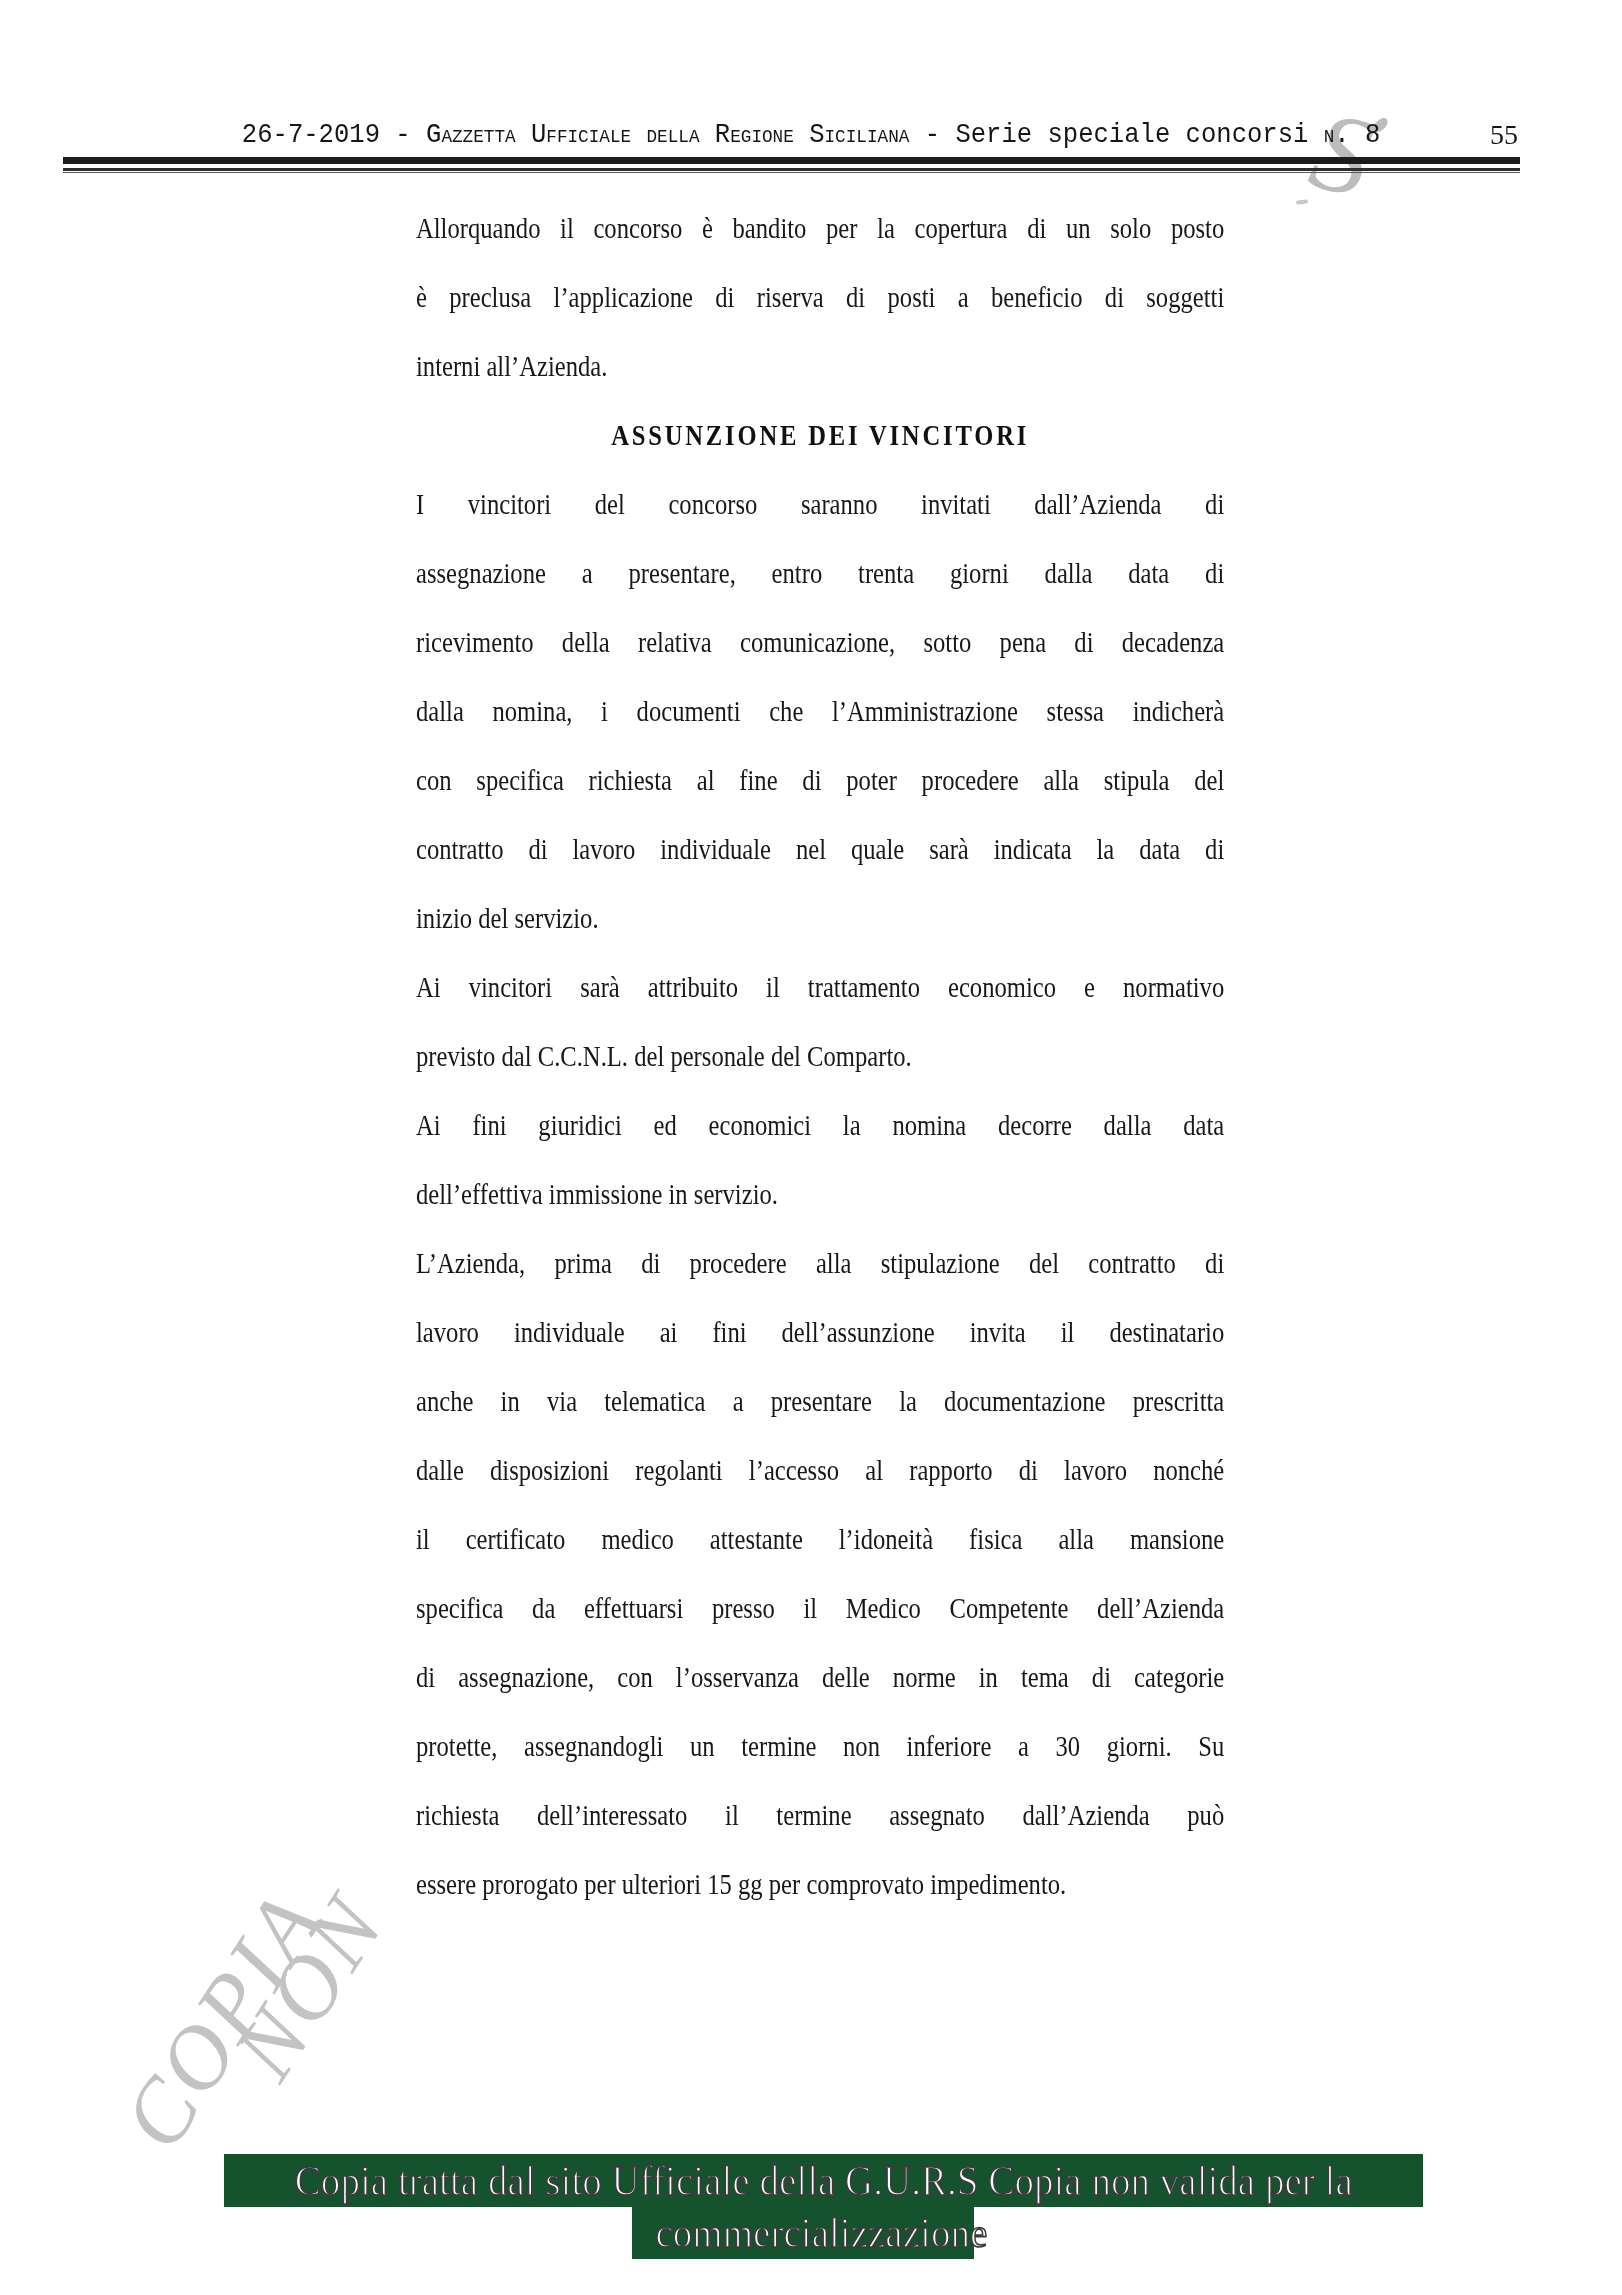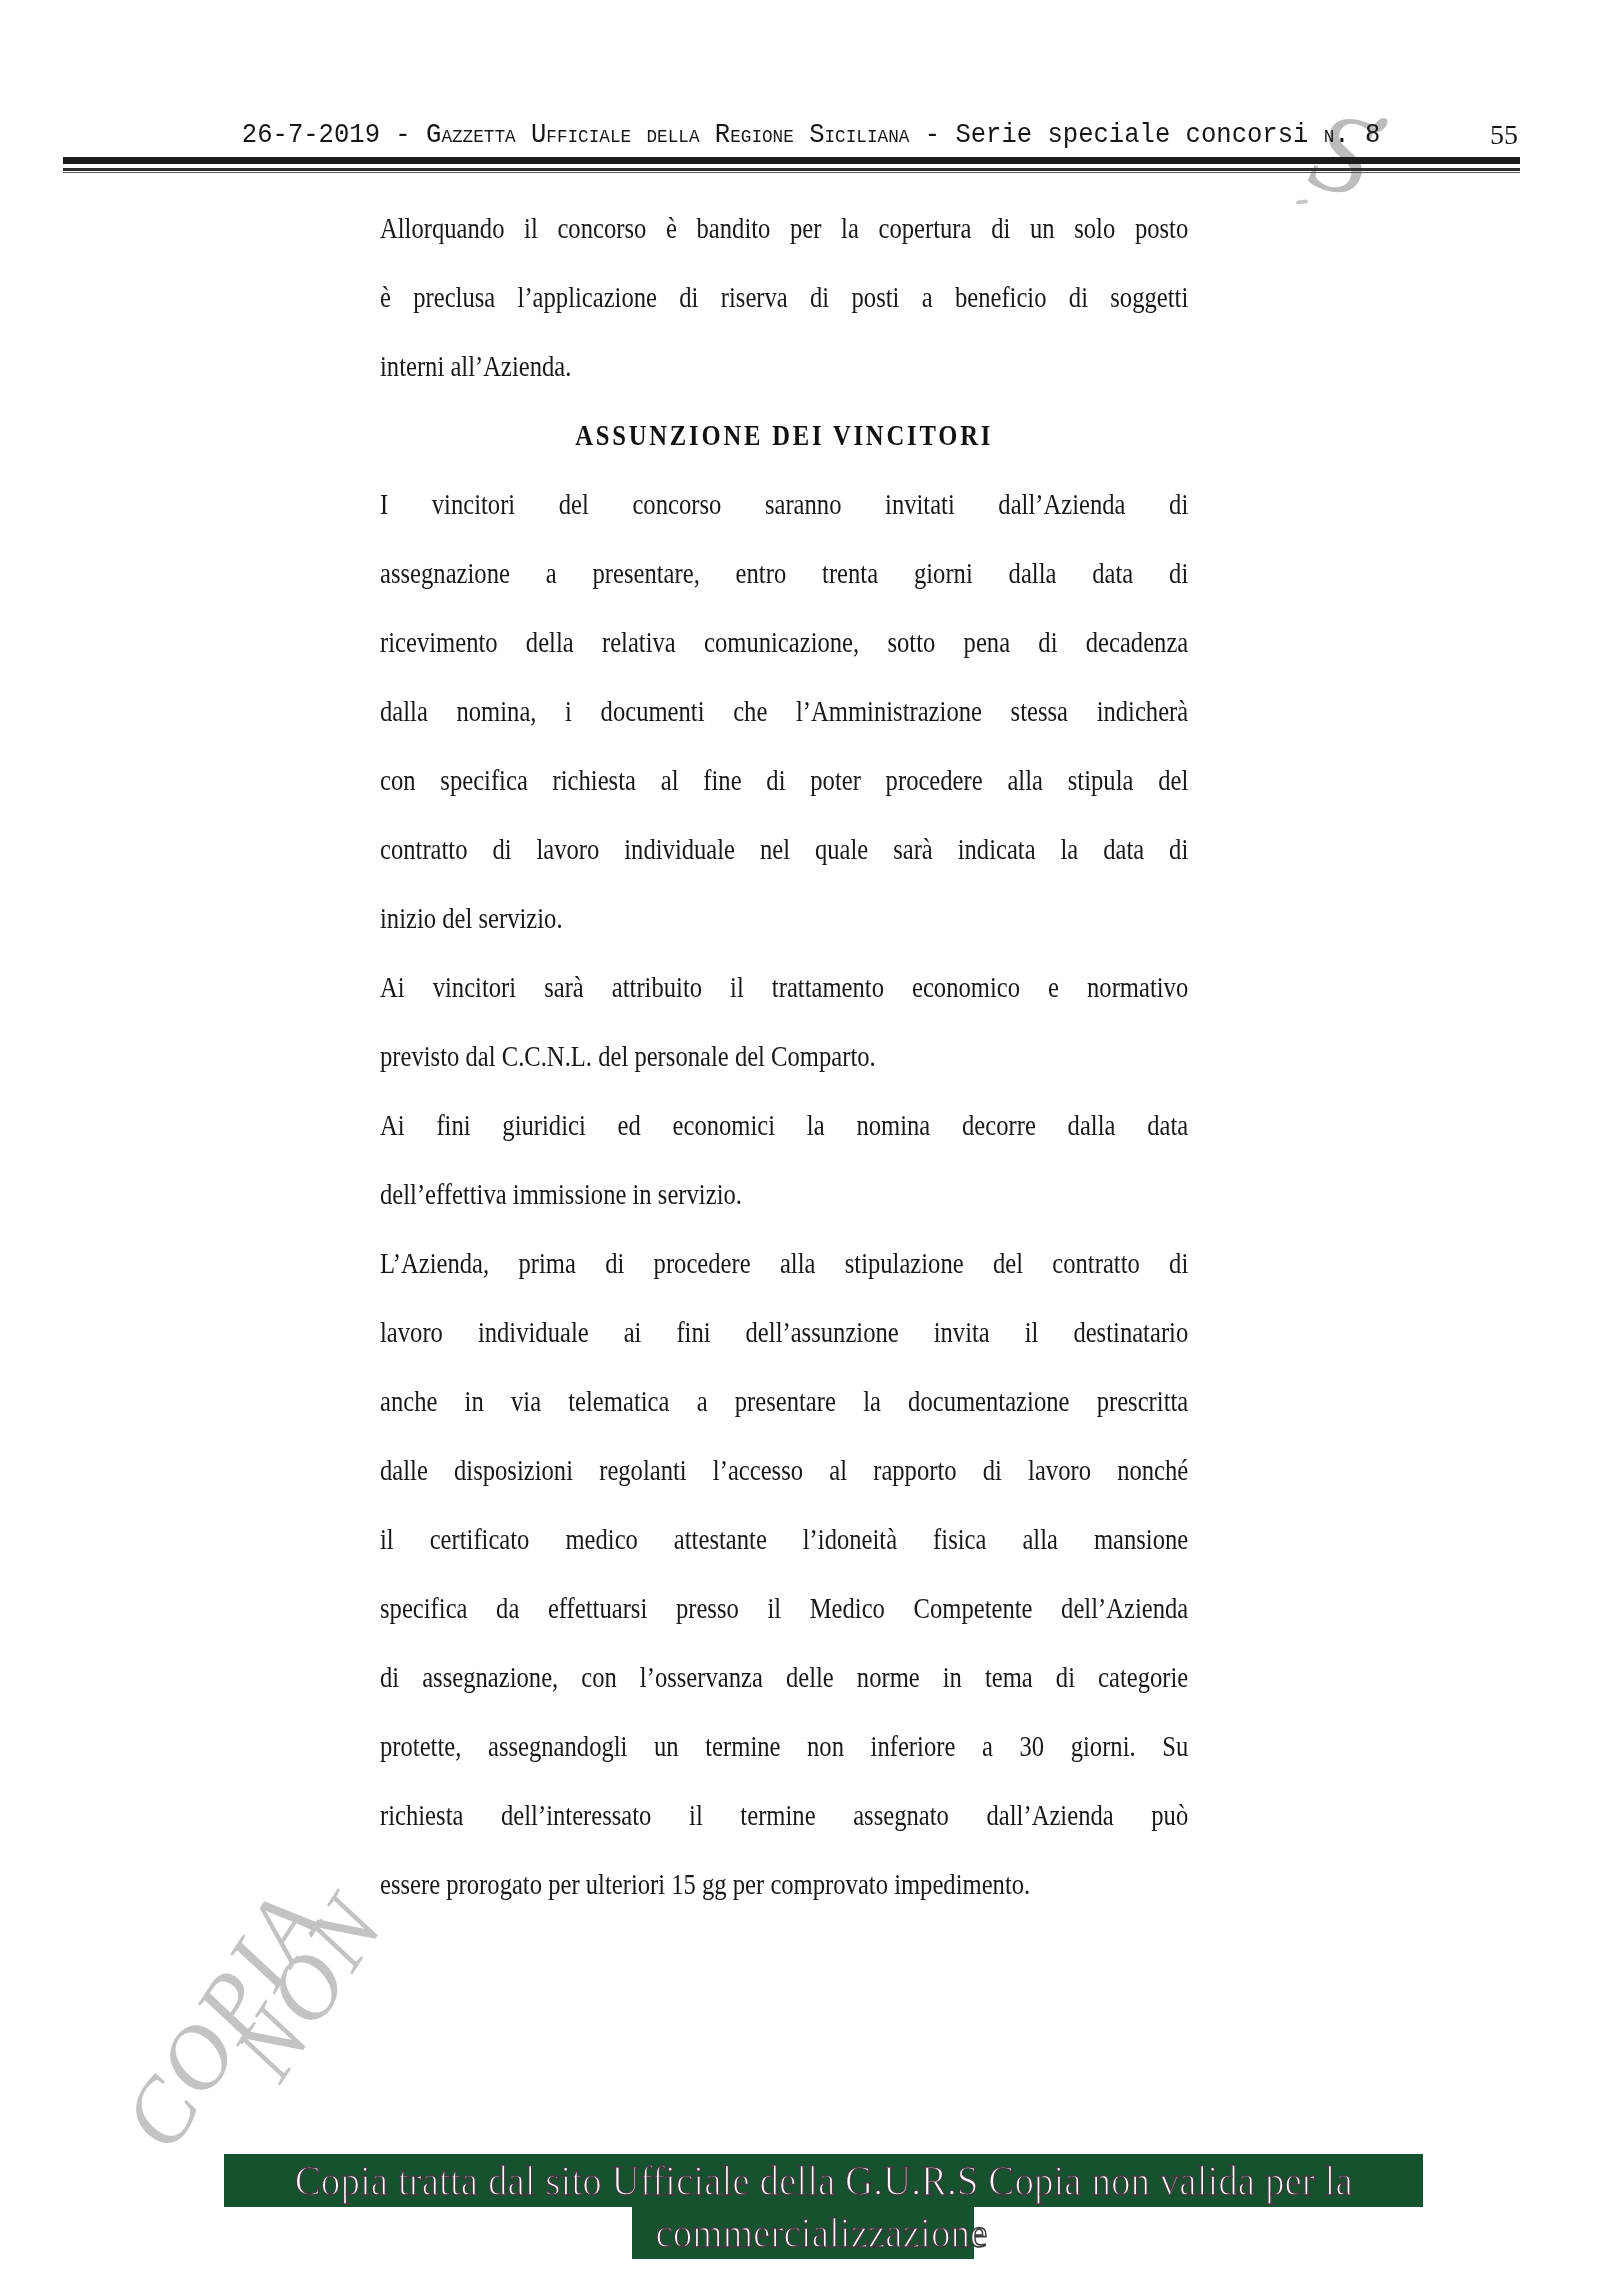--- a/index.html
+++ b/index.html
@@ -22,21 +22,21 @@
   .page-num{
     position:absolute;top:118px;right:105px;
     font-size:28px;line-height:33px;color:#161616;z-index:6;
   }
   
   .rule{position:absolute;left:63px;width:1457px;z-index:5;}
   .rule-thick{top:157px;height:7.2px;background:#1c1c1c;}
   .rule-thin1{top:168px;height:2.6px;background:#2e2e2e;}
   .rule-thin2{top:172px;height:1.3px;background:#5a5a5a;}
   
-  .column{position:absolute;left:380px;top:194px;width:952px;z-index:4;}
+  .column{position:absolute;left:416px;top:194px;width:952px;z-index:4;}
   .bline{
     height:69px;line-height:69px;font-size:29px;
     transform:scaleX(0.849);transform-origin:0 50%;
     text-align:justify;text-align-last:justify;
     color:#181818;
   }
   .bline.last{text-align-last:left;}
   .bheading{
     height:69px;line-height:69px;font-size:29px;font-weight:bold;
     letter-spacing:3.3px;

